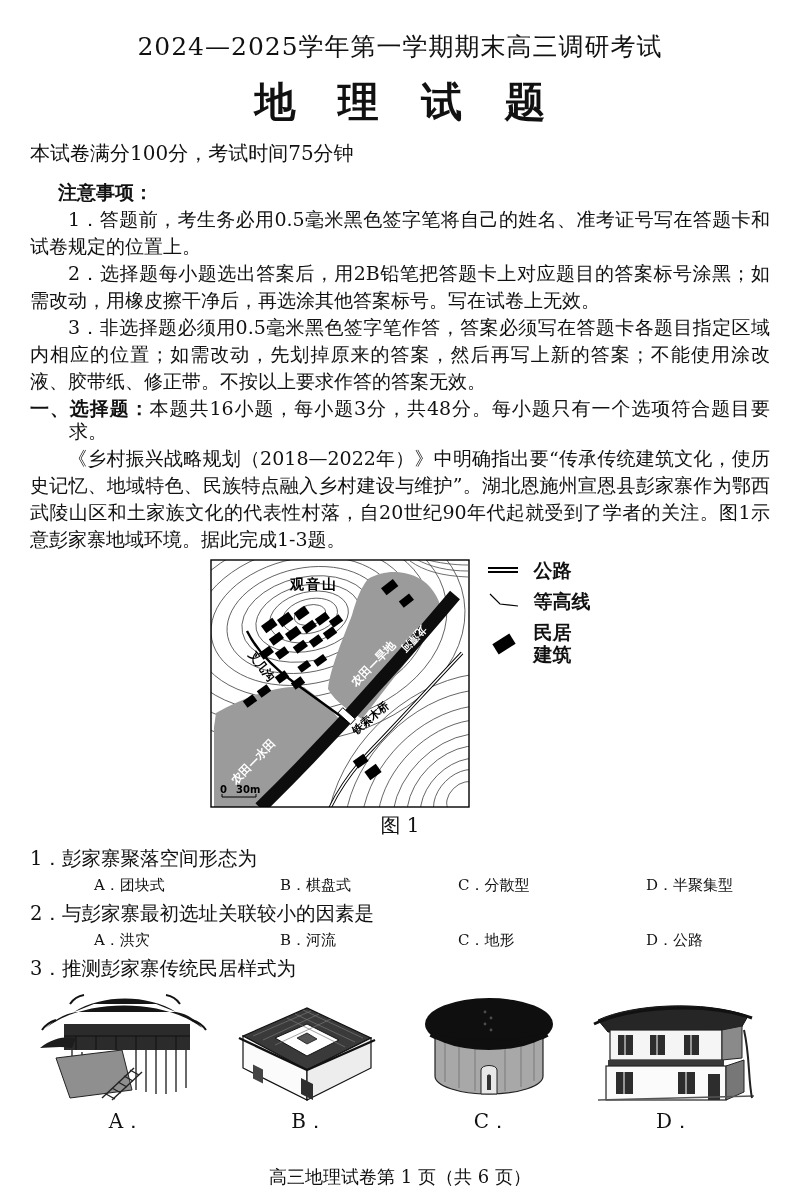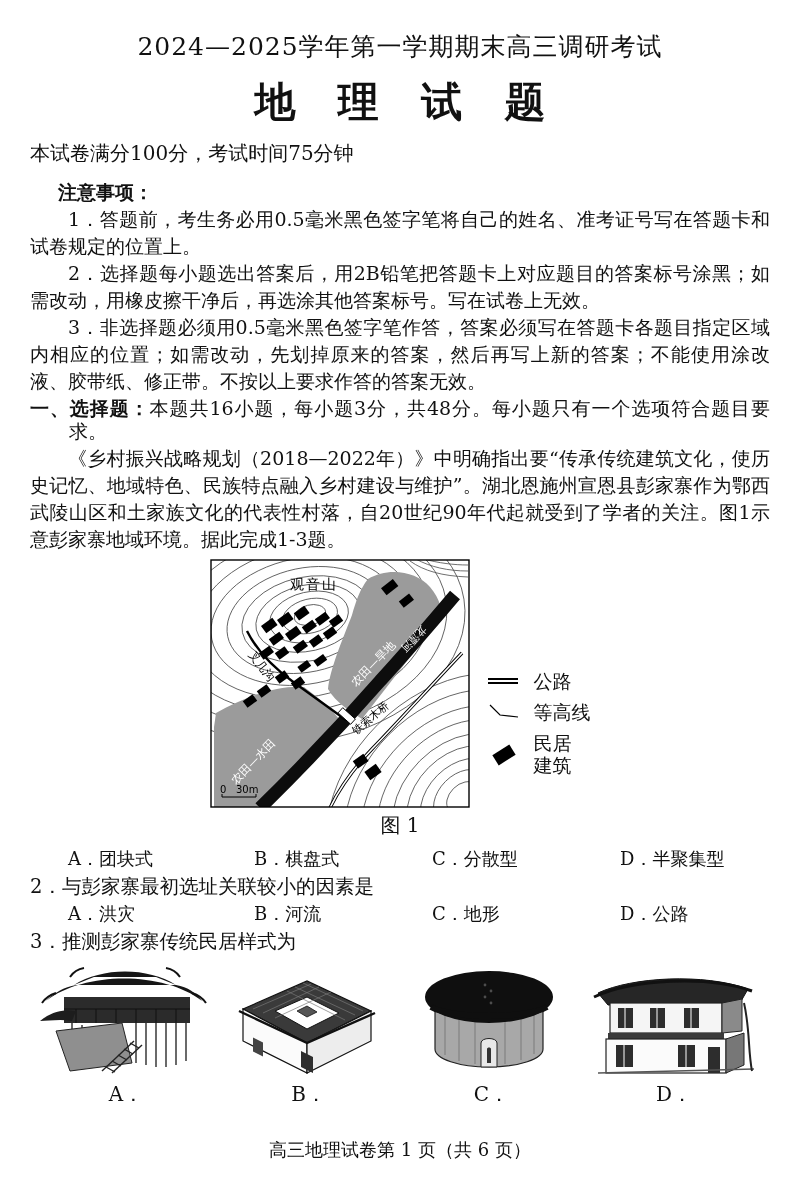--- a/index.html
+++ b/index.html
@@ -14,31 +14,31 @@
   .subject-title{text-align:center;font-size:41px;font-weight:800;letter-spacing:14px;text-indent:14px;margin:12px 0 10px;}
   .exam-info{text-align:left;font-size:20px;margin:8px 0 12px;}
   
   .txt{font-size:19px;line-height:27px;text-align:justify;}
   .notice-head{font-weight:700;margin-left:28px;font-family:"DejaVu Sans","Liberation Sans",sans-serif;}
   .notice-item{text-indent:2em;}
   .section-head{font-size:19px;line-height:23px;padding-left:39px;text-indent:-39px;margin-top:2px;text-align:justify;}
   .section-head .b{font-weight:700;font-family:"DejaVu Sans","Liberation Sans",sans-serif;}
   .passage{text-indent:2em;margin-top:2px;}
   
-  .figure-row{display:flex;justify-content:center;align-items:flex-end;gap:16px;margin:6px 0 0;}
+  .figure-row{display:flex;justify-content:center;gap:16px;margin:6px 0 0;font-weight:bold;}
   .map-box{flex:0 0 auto;}
   .legend{display:flex;flex-direction:column;gap:9px;margin-bottom:32px;}
   .legend-item{display:flex;align-items:center;gap:10px;}
   .legend-label{font-size:19px;line-height:22px;white-space:pre-line;}
   .fig-caption{text-align:center;font-size:20px;margin:4px 0 6px;}
   
   .question{margin-top:1px;}
   .q-stem{font-size:19.5px;line-height:27px;}
   .q-num{display:inline-block;min-width:28px;}
-  .options{display:grid;grid-template-columns:186px 178px 188px 1fr;margin-left:38px;font-size:18px;line-height:27px;}
+  .options{display:grid;grid-template-columns:186px 178px 188px 1fr;margin-left:64px;font-size:15px;line-height:27px;}
   
   .houses{display:flex;justify-content:space-between;margin:4px 6px 0;}
   .house-fig{width:180px;text-align:center;}
   .house-label{font-size:20px;margin-top:4px;}
   
   .footer{text-align:center;font-size:18px;margin-top:30px;}
   svg{display:block;}
 </style>
 </head>
 <body>
@@ -178,20 +178,21 @@
           <rect x="8" y="10" width="20" height="12" transform="rotate(-32 18 16)" fill="#000"></rect>
         </svg>
         <span class="legend-label">民居
 建筑</span>
       </div>
     </div>
   </div>
   <div class="fig-caption">图 1</div>
 
   <div class="question">
+    <div class="q-stem"><span class="q-num">1．</span><span>彭家寨聚落空间形态为</span></div>
     <div class="options">
       <span>A．团块式</span>
       <span>B．棋盘式</span>
       <span>C．分散型</span>
       <span>D．半聚集型</span>
     </div>
   </div>
 
   <div class="question">
     <div class="q-stem"><span class="q-num">2．</span><span>与彭家寨最初选址关联较小的因素是</span></div>

